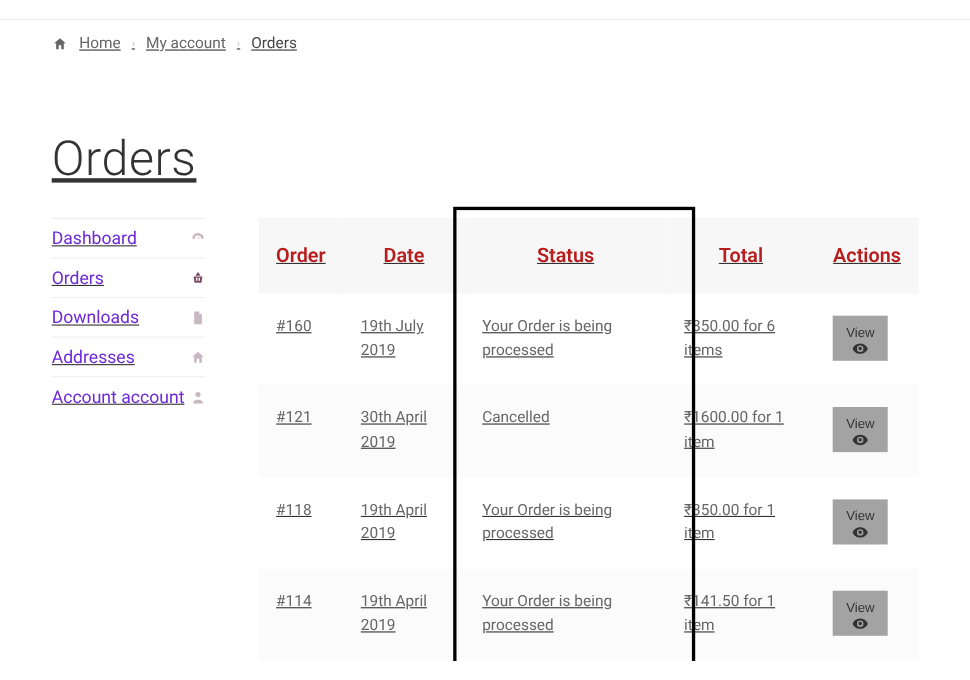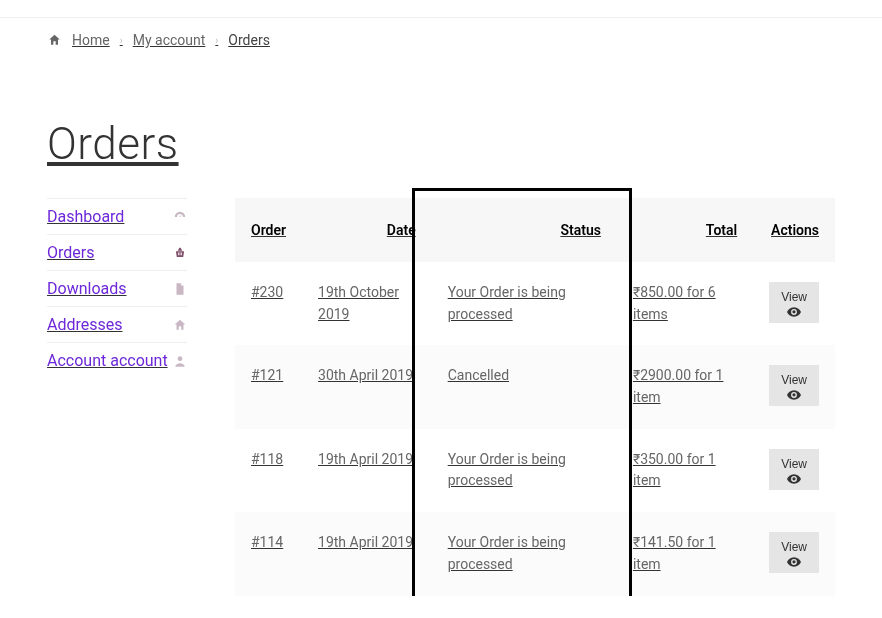--- a/index.html
+++ b/index.html
@@ -63,41 +63,41 @@
 
   .orders-table {
     flex: 1;
     border-collapse: collapse;
     width: 100%;
   }
   .orders-table thead tr {
     background: #f7f7f7;
   }
   .orders-table th {
-    text-align: right;
+    text-align: center;
     font-weight: 600;
-    color: #000000;
+    color: #b91c1c;
     padding: 24px 16px;
-    font-size: 14px;
+    font-size: 18px;
   }
   .orders-table tbody tr:nth-child(even) { background: #fbfbfb; }
   .orders-table td {
     padding: 20px 16px;
     vertical-align: top;
     color: #666;
     font-size: 14px;
     line-height: 1.55;
   }
   .order-num { color: #666; }
   .view-btn {
     display: inline-flex;
     flex-direction: column;
     align-items: center;
     justify-content: flex-start;
-    background: #e5e5e5;
+    background: #a3a3a3;
     color: #333;
     font-size: 12px;
     padding: 8px 12px 6px;
     border: none;
     cursor: pointer;
     gap: 3px;
     min-width: 48px;
   }
   .view-btn .eye { color: #333; }
   .highlight-box {
@@ -181,40 +181,40 @@
           <tr>
             <th>Order</th>
             <th>Date</th>
             <th id="status-th">Status</th>
             <th>Total</th>
             <th>Actions</th>
           </tr>
         </thead>
         <tbody>
           <tr>
-            <td class="order-num">#230</td>
-            <td>19th October 2019</td>
+            <td class="order-num">#160</td>
+            <td>19th July 2019</td>
             <td>Your Order is being processed</td>
             <td>₹850.00 for 6 items</td>
             <td>
               <button class="view-btn">
                 <span>View</span>
                 <span class="eye">
                   <svg width="14" height="10" viewBox="0 0 24 16" fill="currentColor">
                       <path d="M12 0C6 0 1.7 4 0 8c1.7 4 6 8 12 8s10.3-4 12-8c-1.7-4-6-8-12-8zm0 13a5 5 0 110-10 5 5 0 010 10zm0-2.5A2.5 2.5 0 1012 5a2.5 2.5 0 000 5.5z"></path>
                     </svg>
                 </span>
               </button>
             </td>
           </tr>
           <tr>
             <td class="order-num">#121</td>
             <td>30th April 2019</td>
             <td>Cancelled</td>
-            <td>₹2900.00 for 1 item</td>
+            <td>₹1600.00 for 1 item</td>
             <td>
               <button class="view-btn">
                 <span>View</span>
                 <span class="eye">
                   <svg width="14" height="10" viewBox="0 0 24 16" fill="currentColor">
                       <path d="M12 0C6 0 1.7 4 0 8c1.7 4 6 8 12 8s10.3-4 12-8c-1.7-4-6-8-12-8zm0 13a5 5 0 110-10 5 5 0 010 10zm0-2.5A2.5 2.5 0 1012 5a2.5 2.5 0 000 5.5z"></path>
                     </svg>
                 </span>
               </button>
             </td>

